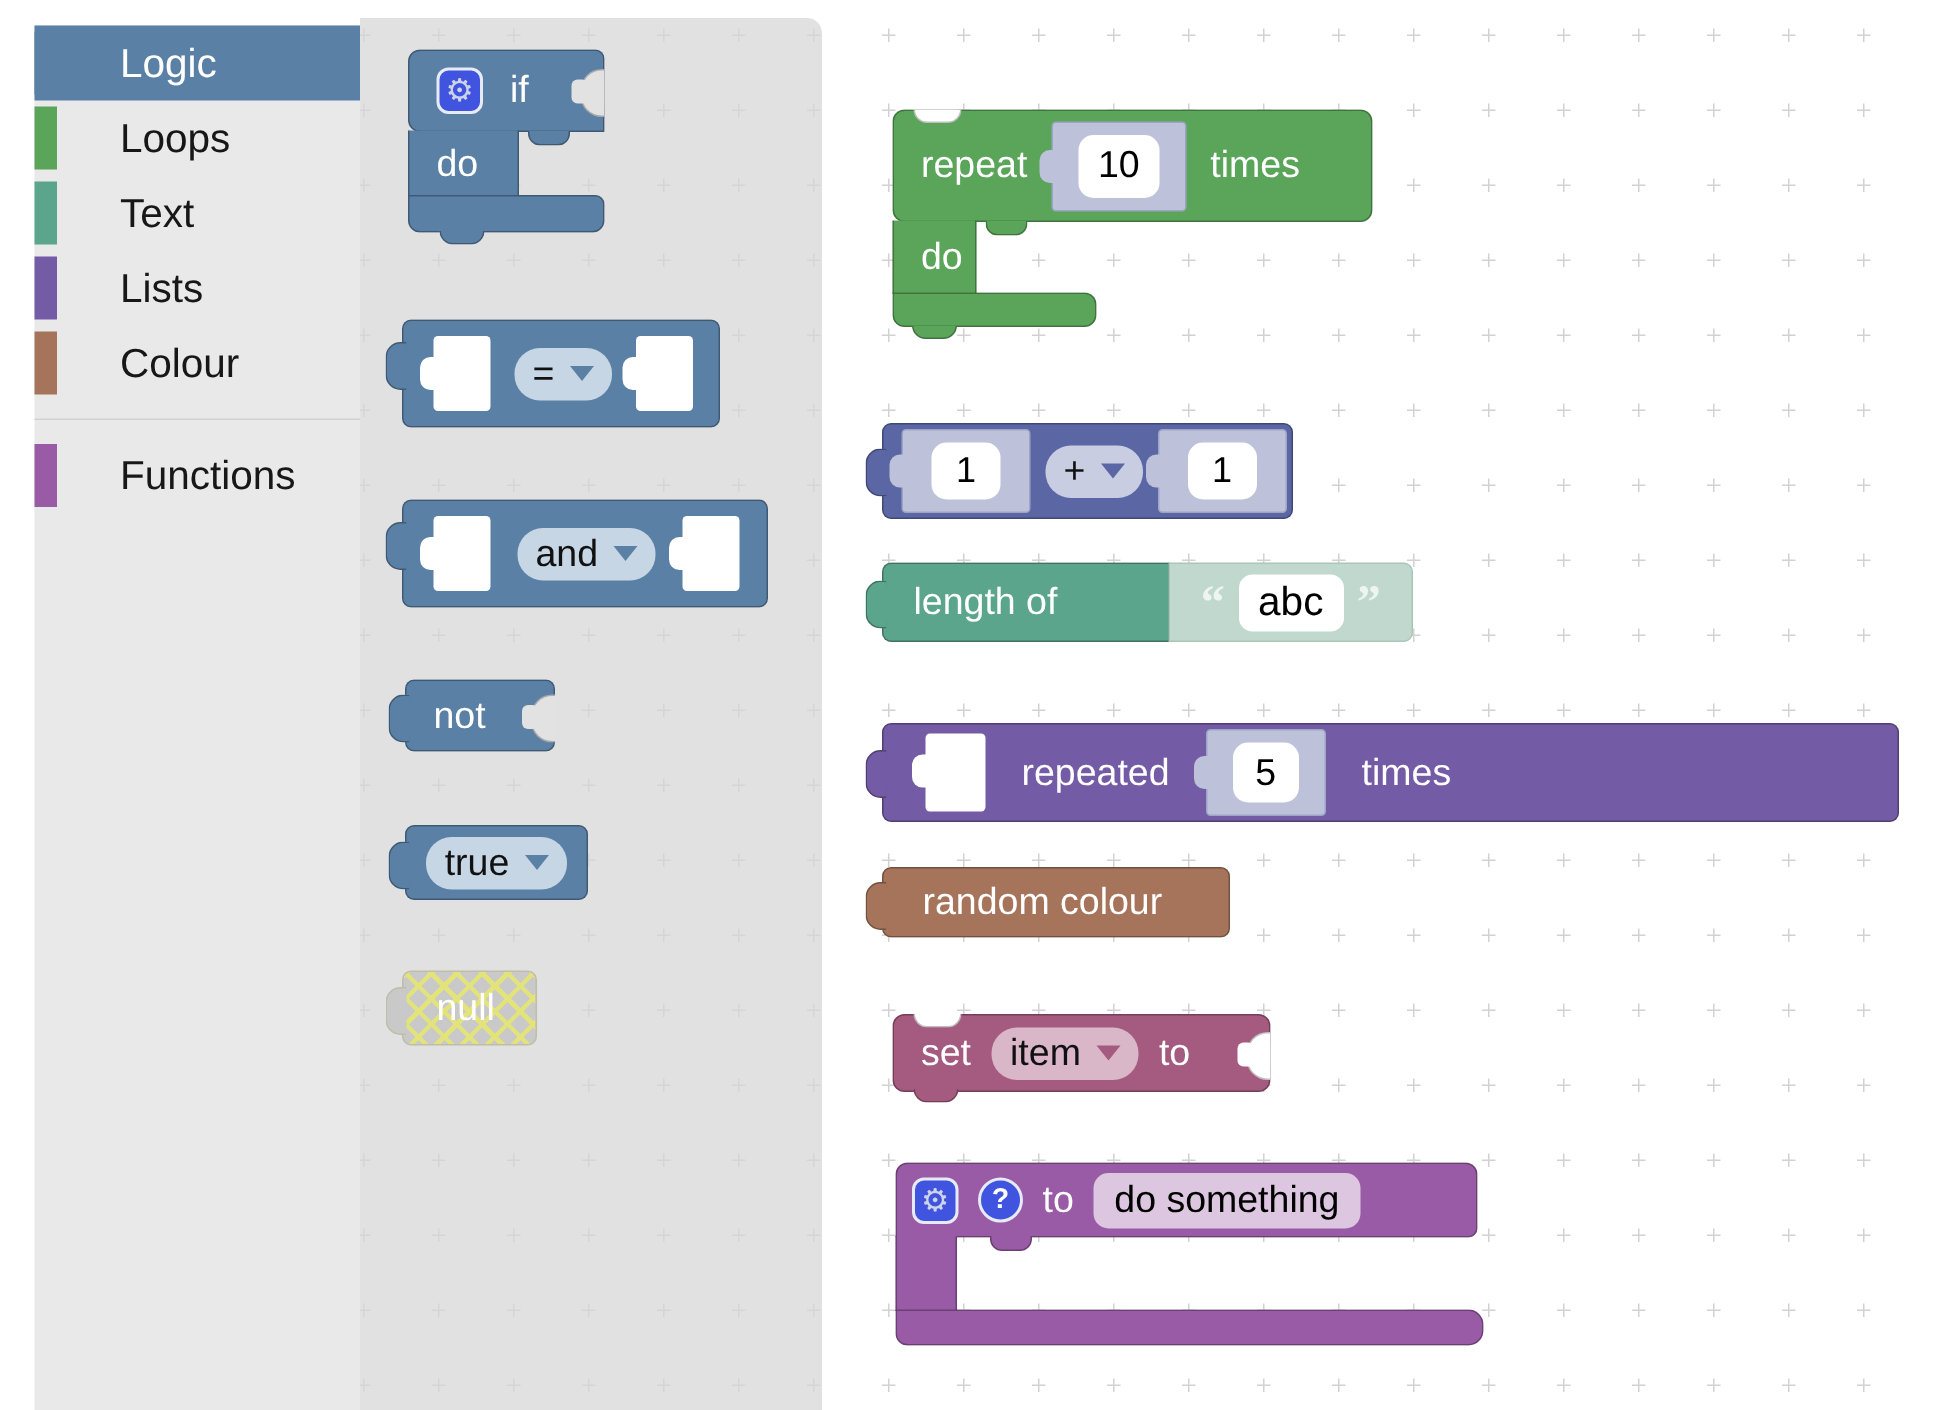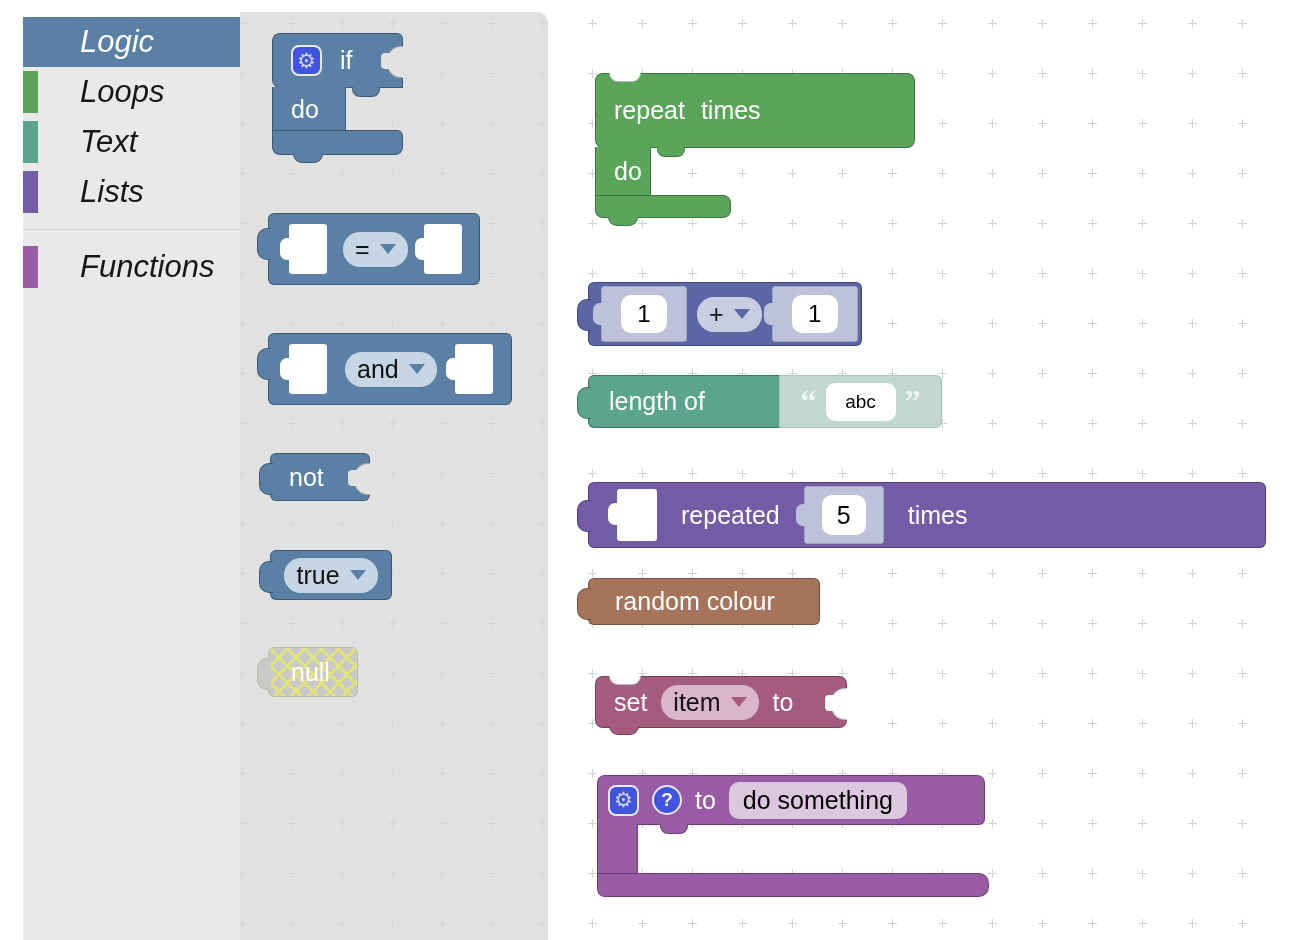--- a/index.html
+++ b/index.html
@@ -14,21 +14,21 @@
 
   
   .flyout{position:absolute;left:240px;top:12px;width:308px;height:928px;
           background:rgba(214,214,214,0.72);border-top-right-radius:10px;z-index:1;}
 
   
   .toolbox{position:absolute;left:0;top:0;width:240px;height:940px;background:#fff;z-index:2;}
   .tb-inner{position:absolute;left:23px;top:17px;width:217px;bottom:0;background:#e9e9e9;}
   .cat{display:flex;align-items:center;height:50px;cursor:pointer;}
   .swatch{width:15px;height:42px;margin-right:42px;background:var(--c);}
-  .cat-label{font-size:31px;color:#171717;font-style:italic;}
+  .cat-label{font-size:27px;color:#171717;}
   .cat.selected{background:var(--c);}
   .cat.selected .cat-label{color:#fff;}
   .tb-sep{height:25px;display:flex;align-items:center;}
   .tb-sep .line{width:100%;border-top:1px solid #d2d2d2;}
 
   
   .blk{position:absolute;z-index:3;color:#fff;font-size:25px;}
   .vblock{box-sizing:border-box;border:1px solid rgba(0,0,0,0.30);border-radius:6px;
           display:flex;align-items:center;}
   .part{position:absolute;box-sizing:border-box;border:1px solid rgba(0,0,0,0.30);}
@@ -132,21 +132,21 @@
   .math-pill .arrow{border-top-color:#5b67a5;}
 
   
   #lenblk{left:588px;top:375px;width:354px;height:53px;}
   #lenblk .main{left:0;top:0;width:192px;height:53px;background:#5ba58c;border-radius:6px 0 0 6px;
                 display:flex;align-items:center;padding-left:20px;}
   #lenblk .tab-left{top:11px;background:#5ba58c;}
   #lenblk .shadow-text{left:191px;top:0;width:163px;height:53px;background:#c0d8cd;border-color:#a9c6b9;
                 border-radius:0 6px 6px 0;display:flex;align-items:center;justify-content:center;gap:9px;}
   #lenblk .quote{font-family:"Liberation Serif",serif;font-weight:bold;font-size:32px;color:#eef5f1;}
-  #lenblk .field{width:70px;height:38px;font-size:19px;border-radius:9px;}
+  #lenblk .field{width:70px;height:38px;font-size:27px;border-radius:9px;}
 
   
   #listblk{left:588px;top:482px;width:678px;height:66px;background:#745ba5;
            padding-left:28px;gap:24px;}
   #listblk .tab-left{top:17px;}
   #listblk .socket-white{width:40px;height:52px;}
   #listblk .shadow-num{width:78px;height:56px;}
   #listblk .field{width:44px;height:40px;font-size:25px;}
 
   
@@ -591,20 +591,24 @@
         <span class="cat-label">Loops</span>
       </div>
       <div class="cat" style="--c:#5ba58c">
         <span class="swatch"></span>
         <span class="cat-label">Text</span>
       </div>
       <div class="cat" style="--c:#745ba5">
         <span class="swatch"></span>
         <span class="cat-label">Lists</span>
       </div>
+      <div class="cat" style="--c:#a5745b">
+        <span class="swatch"></span>
+        <span class="cat-label">Colour</span>
+      </div>
       <div class="tb-sep">
           <div class="line"></div>
         </div>
       <div class="cat" style="--c:#995ba5">
         <span class="swatch"></span>
         <span class="cat-label">Functions</span>
       </div>
     </div>
   </div>
 
@@ -658,20 +662,23 @@
 
   <div class="blk vblock" id="nullblk">
     <span class="tab-left"></span>
     <span class="btxt">null</span>
   </div>
 
 
   <div class="blk" id="repblk">
     <div class="part bar1">
       <span class="btxt">repeat</span>
+      <span class="shadow-num">
+        <span class="field">10</span>
+      </span>
       <span class="btxt">times</span>
       <span class="notch-top"></span>
     </div>
     <div class="part spine">
       <span class="btxt">do</span>
     </div>
     <div class="part bbar"></div>
     <span class="inbump"></span>
     <span class="tab-bottom"></span>
   </div>

